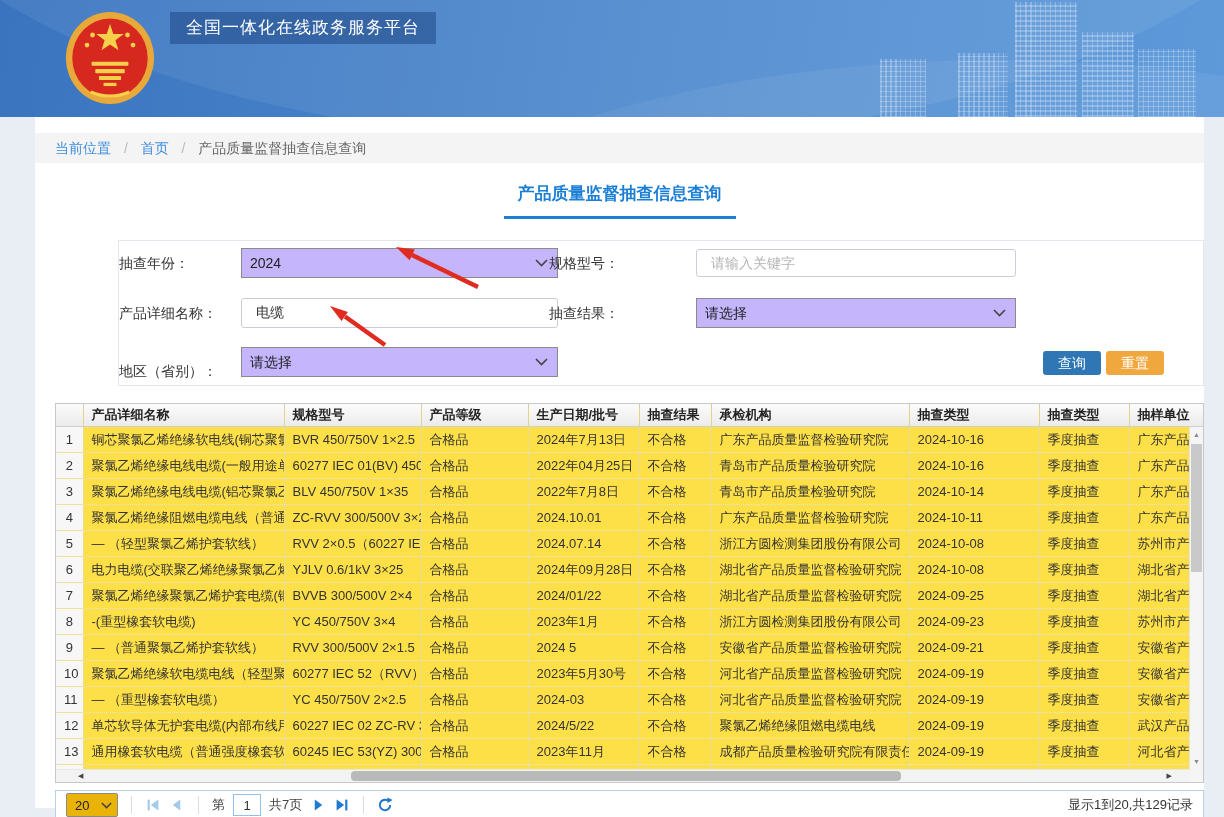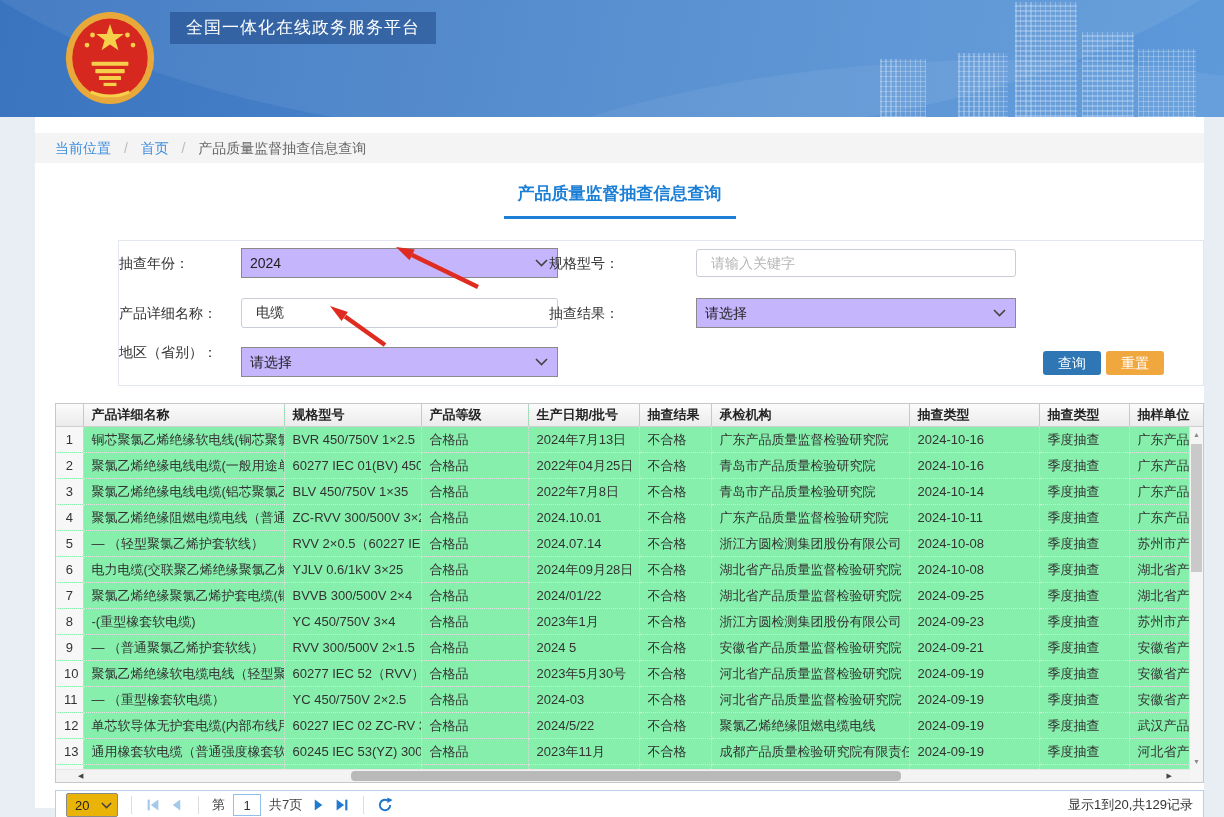--- a/index.html
+++ b/index.html
@@ -51,21 +51,21 @@
     font-size:14px;color:#333;padding:0 14px;box-sizing:border-box;}
   .text-input::placeholder{color:#b5b5b5;}
   .btn{position:absolute;width:58px;height:24px;border:none;border-radius:3px;
     color:#fff;font-size:14px;line-height:24px;text-align:center;cursor:pointer;padding:0;}
   .btn-search{left:924px;top:110px;background:#2e77b4;}
   .btn-reset{left:987px;top:110px;background:#f0a73e;}
   
   .annot{position:absolute;z-index:60;pointer-events:none;}
   
   .table-wrap{position:relative;margin:17px 0 0 20px;width:1149px;height:380px;
-    border:1px solid #c8c8c8;box-sizing:border-box;overflow:hidden;background:#86efac;}
+    border:1px solid #c8c8c8;box-sizing:border-box;overflow:hidden;background:#fde047;}
   table.grid{border-collapse:collapse;table-layout:fixed;width:1250px;}
   table.grid th{height:22px;background:linear-gradient(#fbfbfb,#ebebeb);
     font-size:13px;font-weight:bold;color:#222;text-align:left;padding:0 8px;
     border-right:1px dotted #c9c9c9;border-bottom:1px solid #cfcfcf;
     white-space:nowrap;overflow:hidden;}
   table.grid td{height:25px;font-size:13px;color:#333;padding:0 8px;
     border-right:1px dotted #dadada;border-bottom:1px dotted #e2e2e2;
     white-space:nowrap;overflow:hidden;}
   td.c-num{background:#f7f7f7;color:#555;text-align:center;padding:0 2px;}
   
@@ -171,21 +171,21 @@
       <div class="sel-wrap">
         <select class="native">
           <option>请选择</option>
         </select>
         <svg class="chev" width="13" height="8" viewBox="0 0 13 8">
           <path d="M1 1 L6.5 6.5 L12 1" stroke="#444" stroke-width="1.6" fill="none"></path>
         </svg>
       </div>
     </div>
 
-    <div class="f-label" style="left:0;top:96px;width:114px;">地区（省别）：</div>
+    <div class="f-label" style="left:0;top:115px;width:114px;">地区（省别）：</div>
     <div class="f-field" style="left:122px;top:106px;width:317px;">
       <div class="sel-wrap">
         <select class="native">
           <option>请选择</option>
         </select>
         <svg class="chev" width="13" height="8" viewBox="0 0 13 8">
           <path d="M1 1 L6.5 6.5 L12 1" stroke="#444" stroke-width="1.6" fill="none"></path>
         </svg>
       </div>
     </div>

